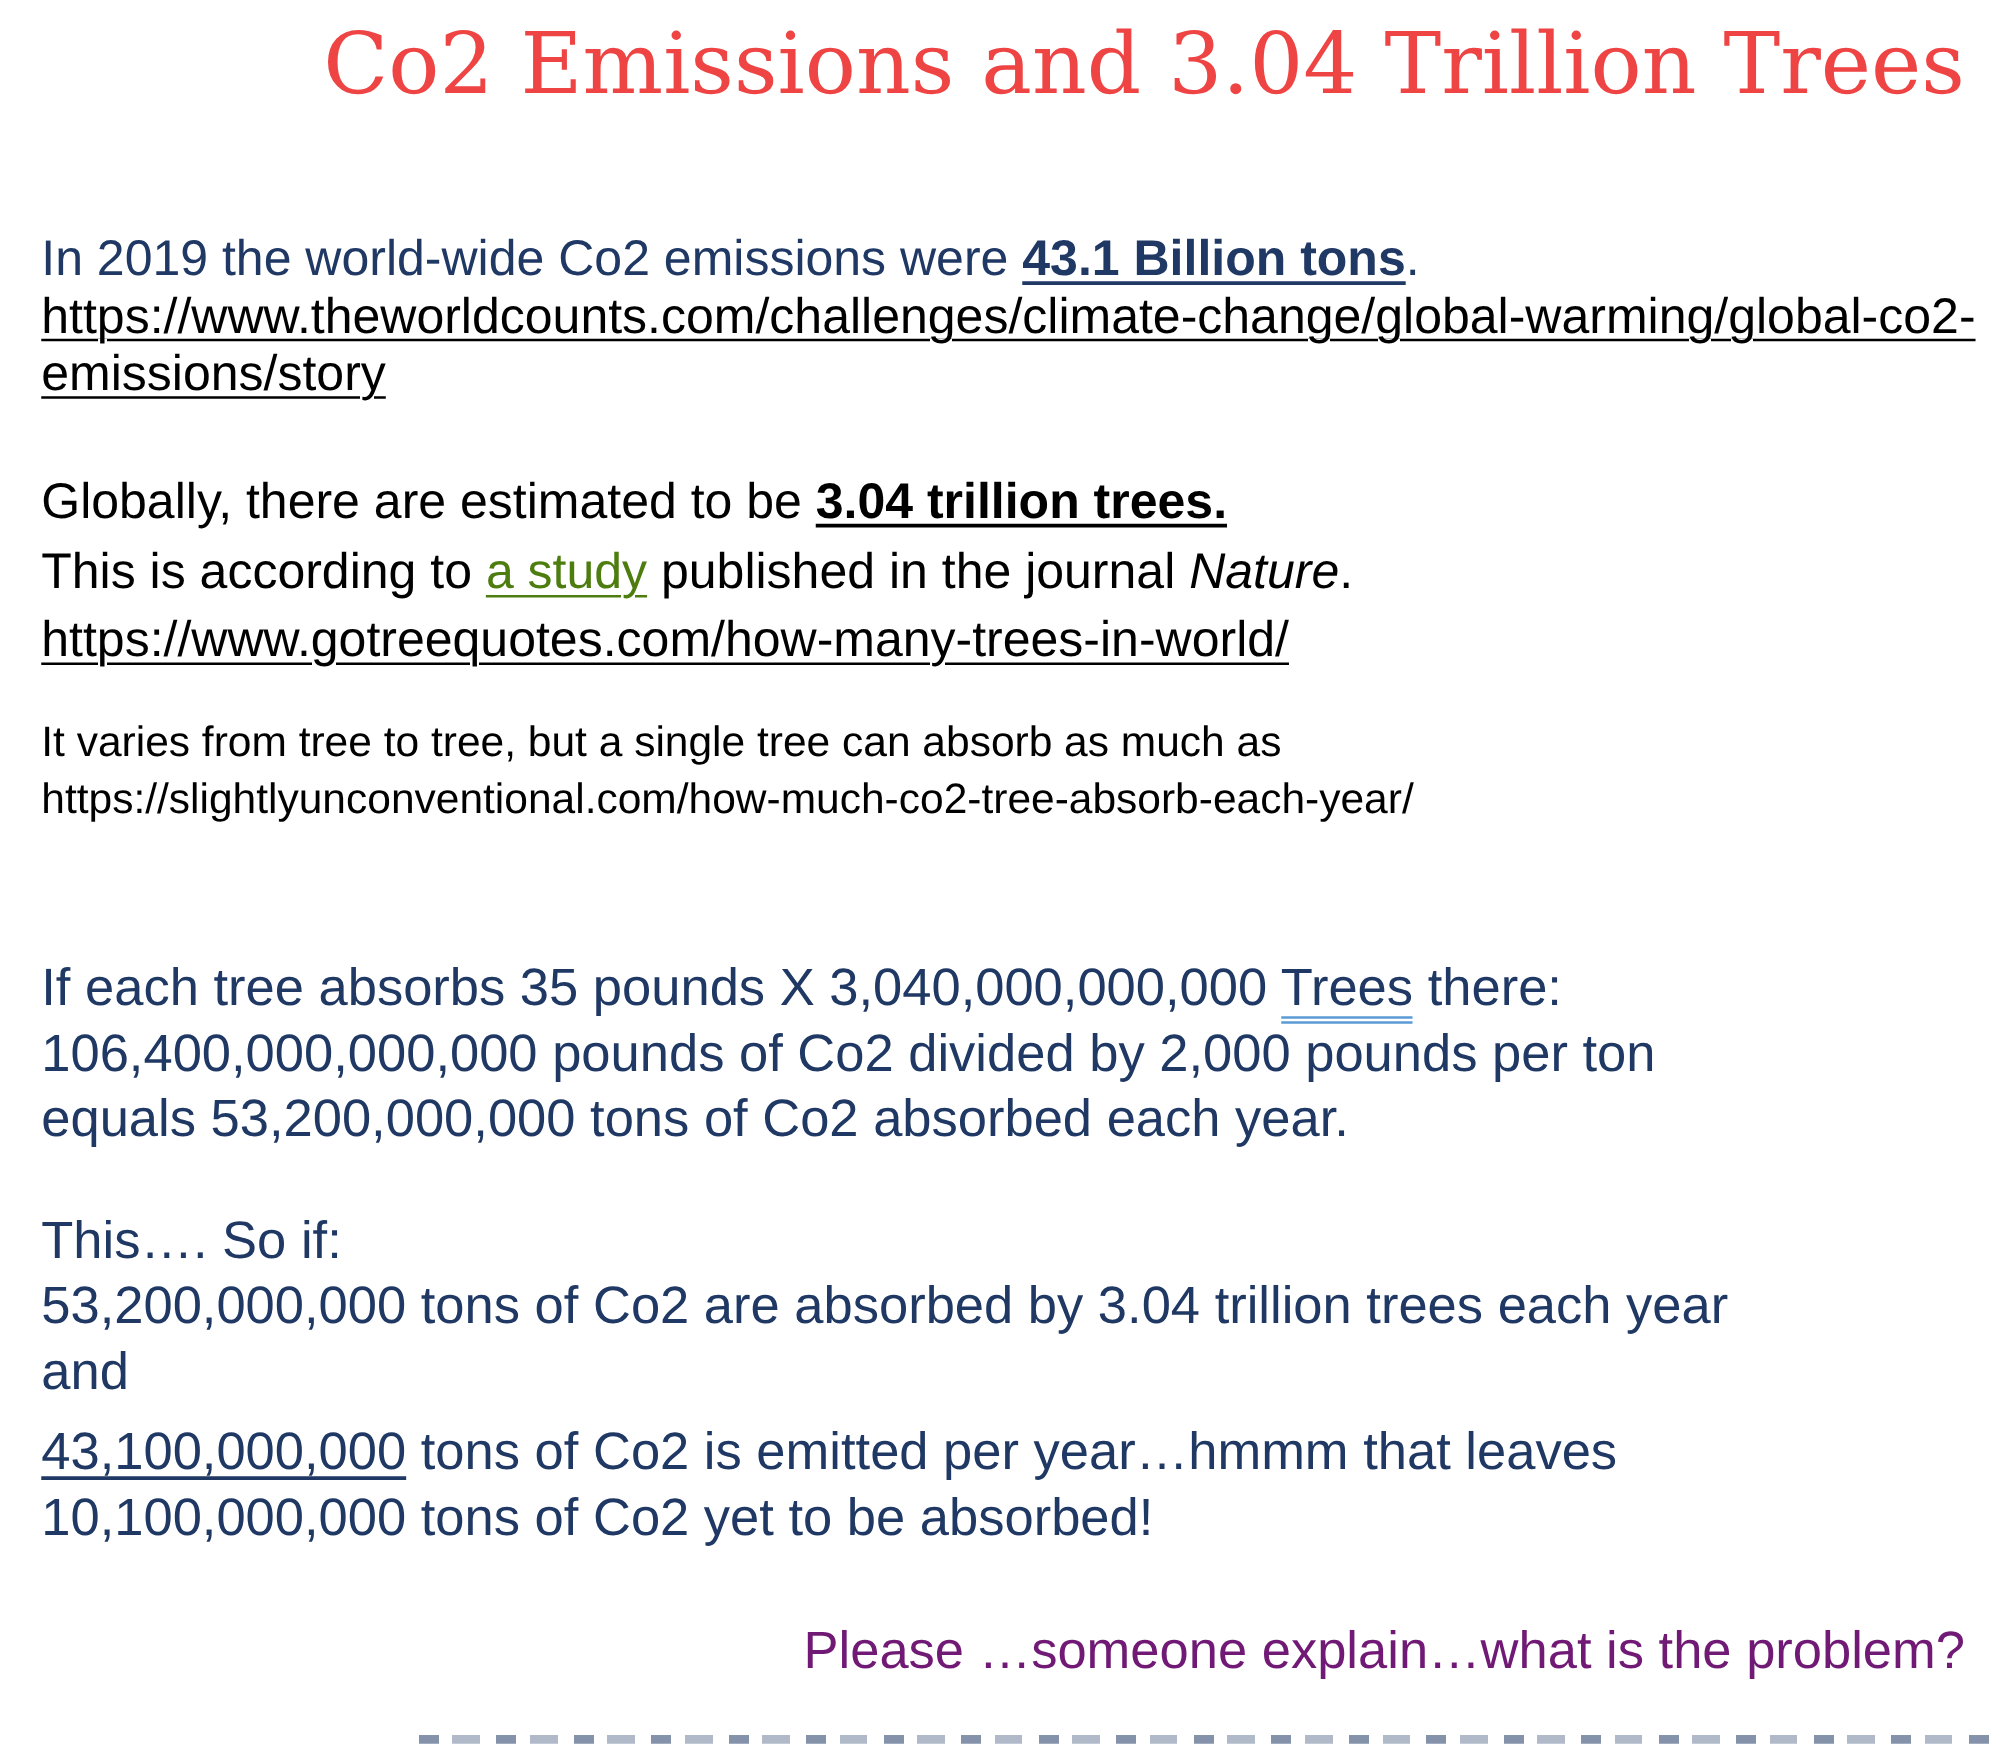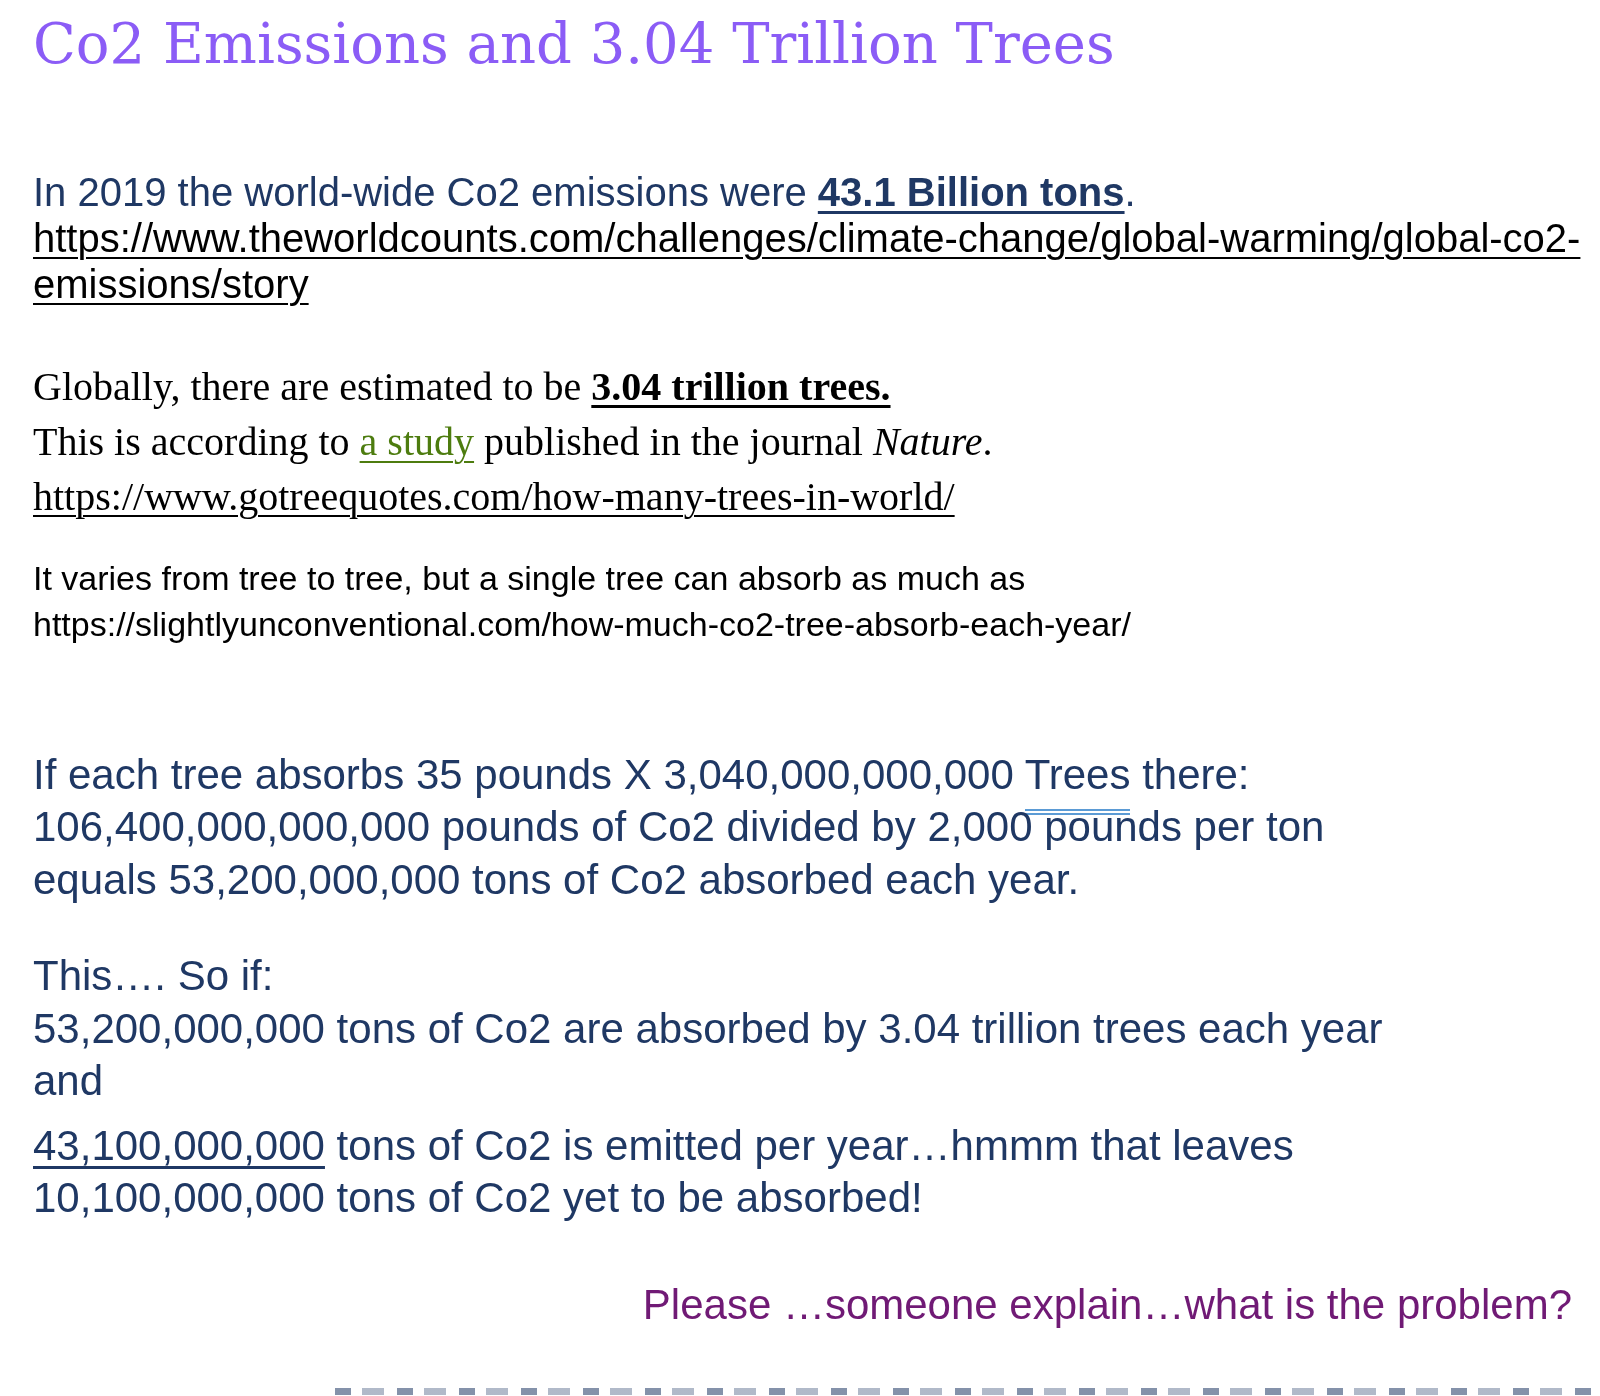--- a/index.html
+++ b/index.html
@@ -10,25 +10,26 @@
     font-family: "Liberation Sans", sans-serif;
     color: #1f3864;
     position: relative;
     overflow: hidden;
   }
   .content { padding: 8px 28px 0 33px; }
 
   .title {
     font-family: "DejaVu Serif", "Liberation Serif", serif;
     font-weight: 400;
-    font-size: 56px;
+    font-size: 68px;
     line-height: 1.3;
-    color: #8b5cf6;
+    color: #ef4444;
     margin: 0 0 88px 0;
     white-space: nowrap;
+    text-align: right;
   }
 
   .line { white-space: nowrap; }
 
   
   .p-emissions { font-size: 40px; line-height: 1.15; color: #1f3864; }
   .hl-bold-underline {
     font-weight: 700;
     text-decoration: underline;
     text-decoration-thickness: 3px;
@@ -38,21 +39,21 @@
     color: #000000;
     text-decoration: underline;
     text-decoration-thickness: 2px;
     text-underline-offset: 5px;
     cursor: pointer;
   }
 
   
   .p-trees {
     margin-top: 52px;
-    font-family: Liberation Serif, serif;
+    font-family: Liberation Sans, sans-serif;
     font-size: 40px;
     line-height: 1.38;
     color: #000000;
   }
   .p-trees .hl-bold-underline { text-decoration-thickness: 3px; }
   a.green-link {
     color: #4d7c0f;
     text-decoration: underline;
     text-decoration-thickness: 2px;
     text-underline-offset: 6px;
@@ -61,21 +62,21 @@
   .italic { font-style: italic; }
 
   
   .p-absorption { margin-top: 32px; font-size: 34px; line-height: 1.33; color: #000000; }
   .bold { font-weight: 700; }
 
   
   .p-math { margin-top: 102px; font-size: 42px; line-height: 1.25; color: #1f3864; }
   .dbl-underline {
     border-bottom: 6px double #5b9bd5;
-    padding-bottom: 11px;
+    padding-bottom: 0px;
   }
 
   
   .p-hmmm { margin-top: 44px; font-size: 42px; line-height: 1.25; color: #1f3864; }
   .p-hmmm .line-gap { margin-top: 12px; }
   .num-underline {
     text-decoration: underline;
     text-decoration-thickness: 3px;
     text-underline-offset: 6px;
   }

